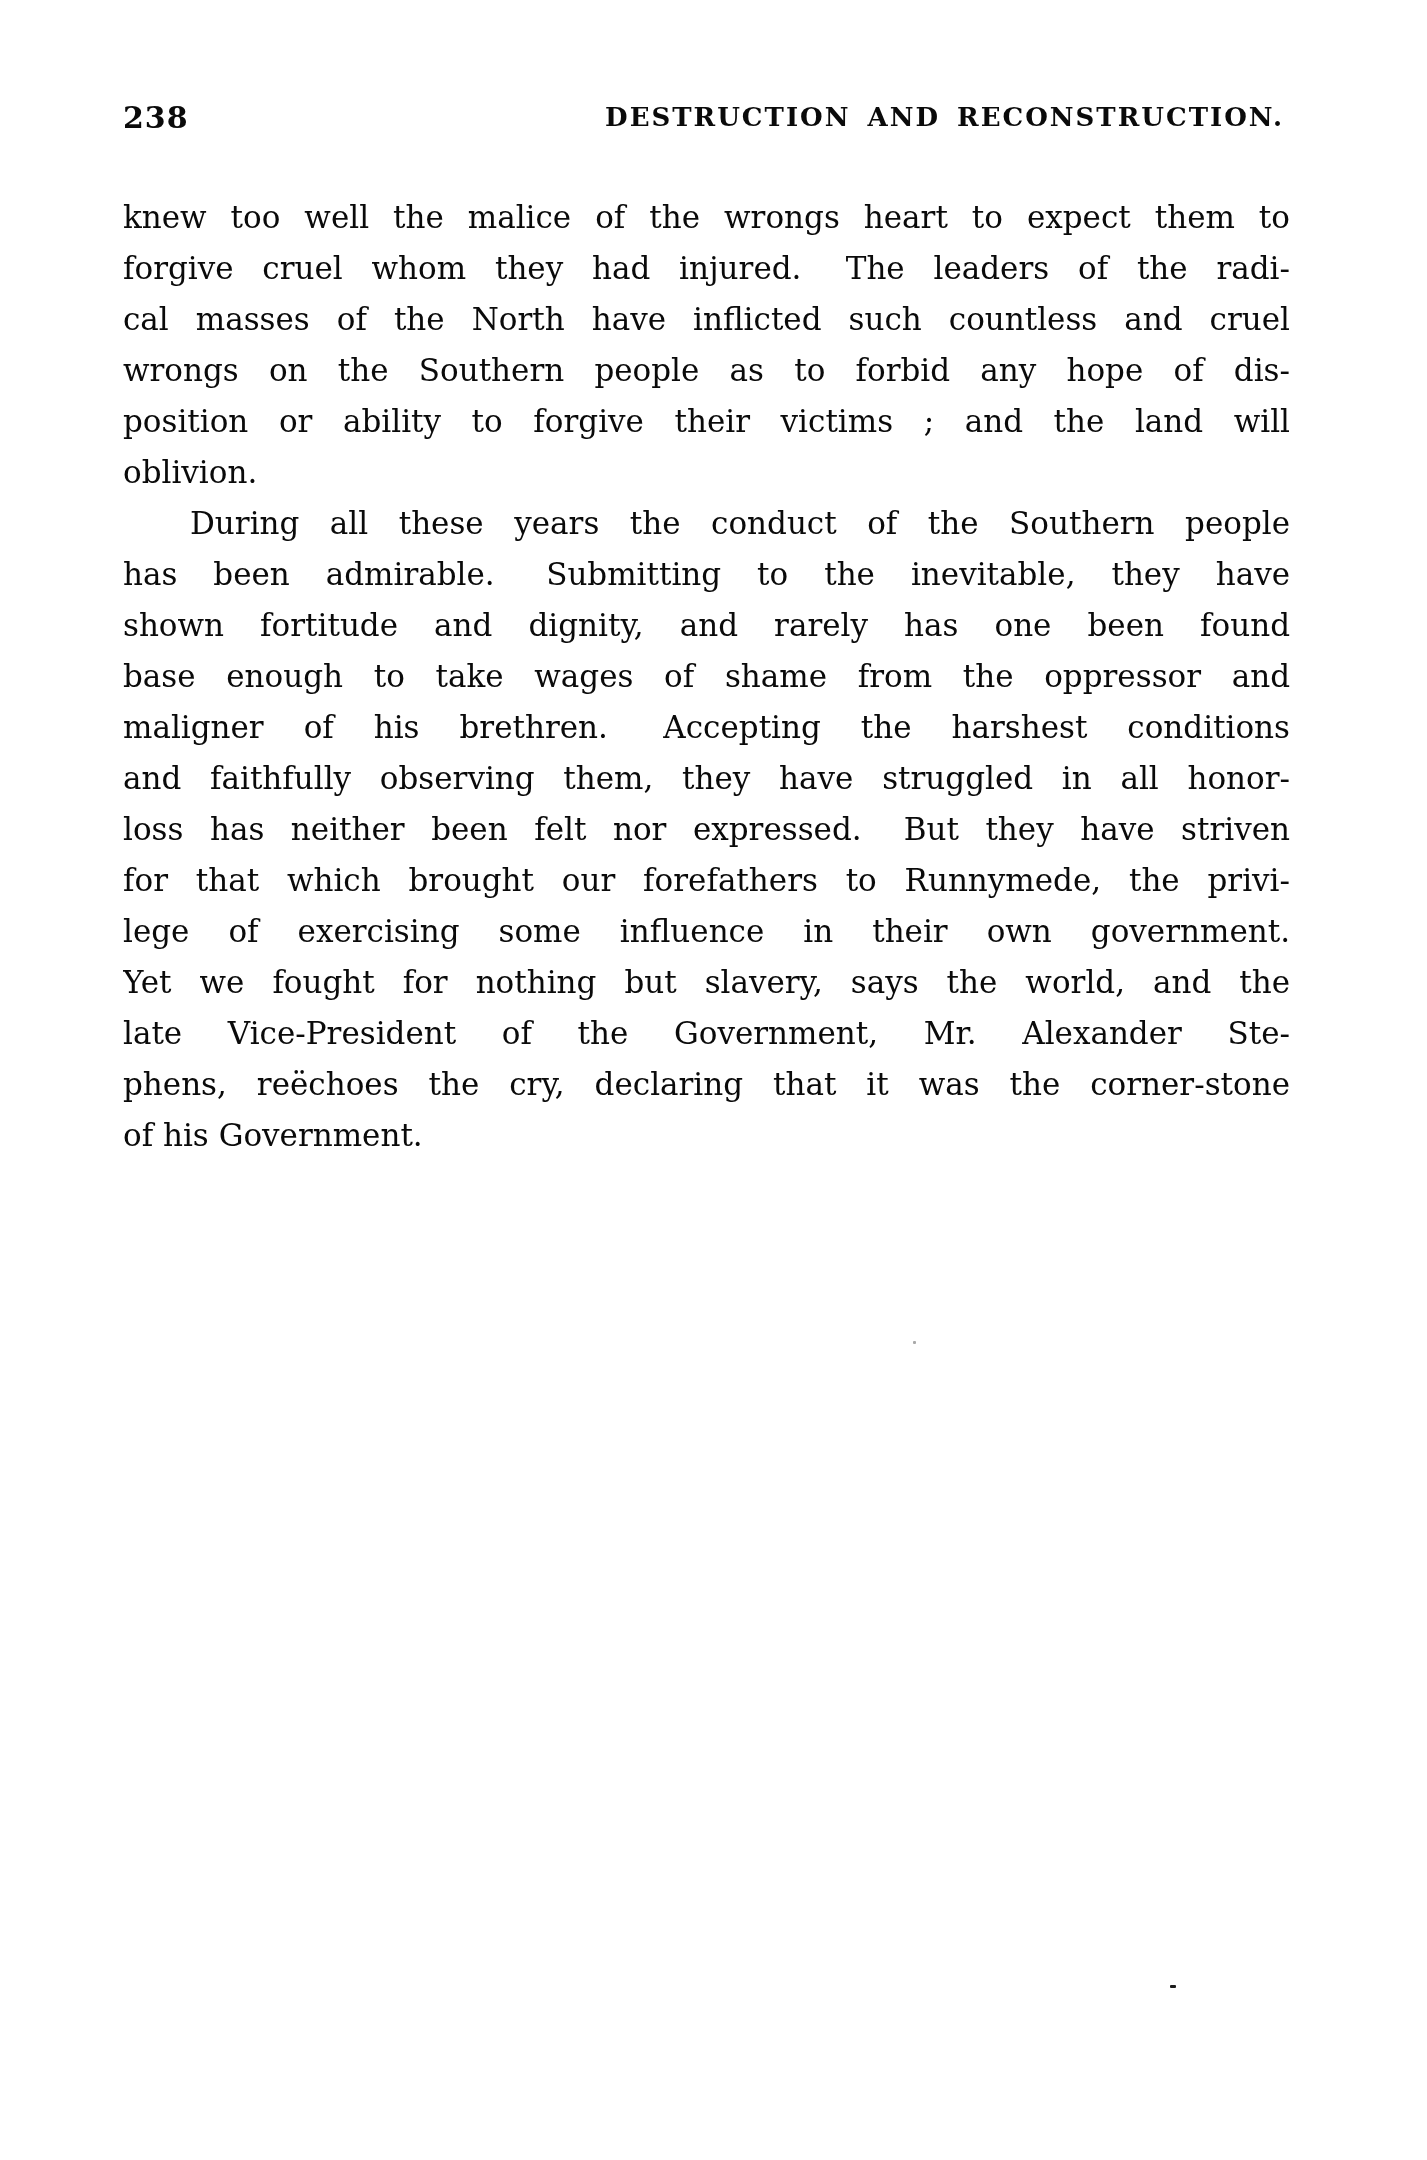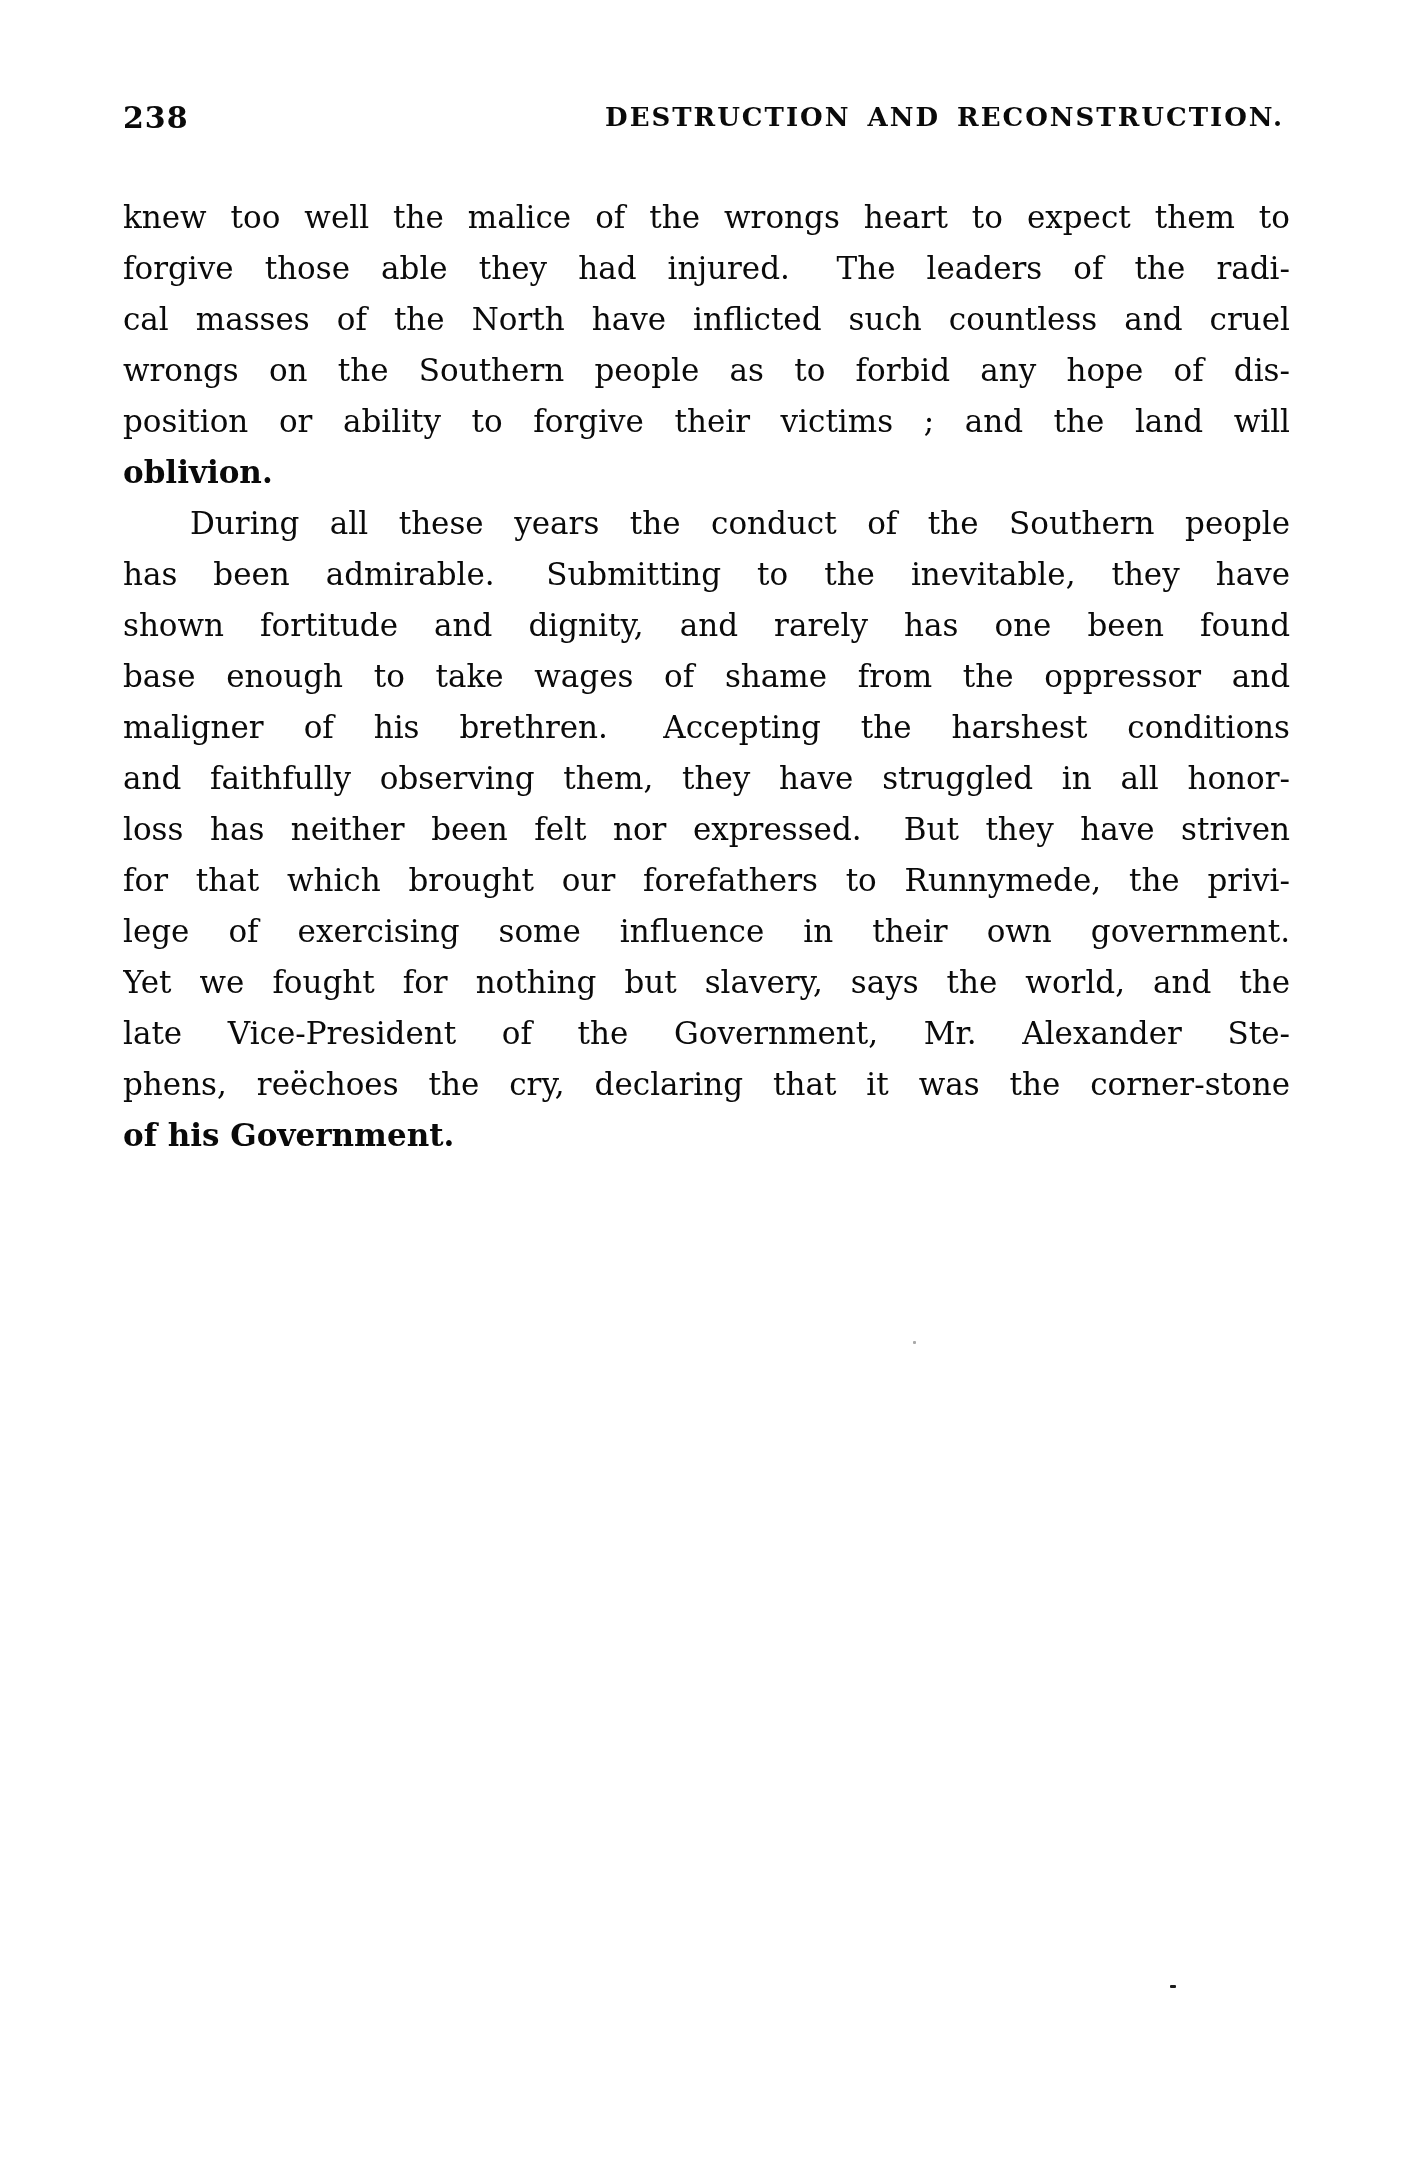--- a/index.html
+++ b/index.html
@@ -61,21 +61,20 @@
     white-space: normal;
     height: 51px;
     overflow: hidden;
   }
   .line.indent {
     text-indent: 67px;
   }
   .line.last {
     text-align: right;
     text-align-last: left;
-    font-weight: bold;
   }
   .ink-speck {
     position: absolute;
     border-radius: 1px;
   }
   .speck-1 {
     left: 913px;
     top: 1341px;
     width: 3px;
     height: 3px;
@@ -93,21 +92,21 @@
 <body>
 
 <div class="page">
   <div class="page-header">
     <span class="page-number">238</span>
     <span class="running-title">DESTRUCTION AND RECONSTRUCTION.</span>
   </div>
   <div class="body-text" id="body-text">
       <div class="paragraph">
         <div class="line">knew too well the malice of the wrongs heart to expect them to</div>
-        <div class="line">forgive those able they had injured.  The leaders of the radi-</div>
+        <div class="line">forgive cruel whom they had injured.  The leaders of the radi-</div>
         <div class="line">cal masses of the North have inflicted such countless and cruel</div>
         <div class="line">wrongs on the Southern people as to forbid any hope of dis-</div>
         <div class="line">position or ability to forgive their victims ; and the land will</div>
         <div class="line last">oblivion.</div>
       </div>
       <div class="paragraph">
         <div class="line indent">During all these years the conduct of the Southern people</div>
         <div class="line">has been admirable.  Submitting to the inevitable, they have</div>
         <div class="line">shown fortitude and dignity, and rarely has one been found</div>
         <div class="line">base enough to take wages of shame from the oppressor and</div>

